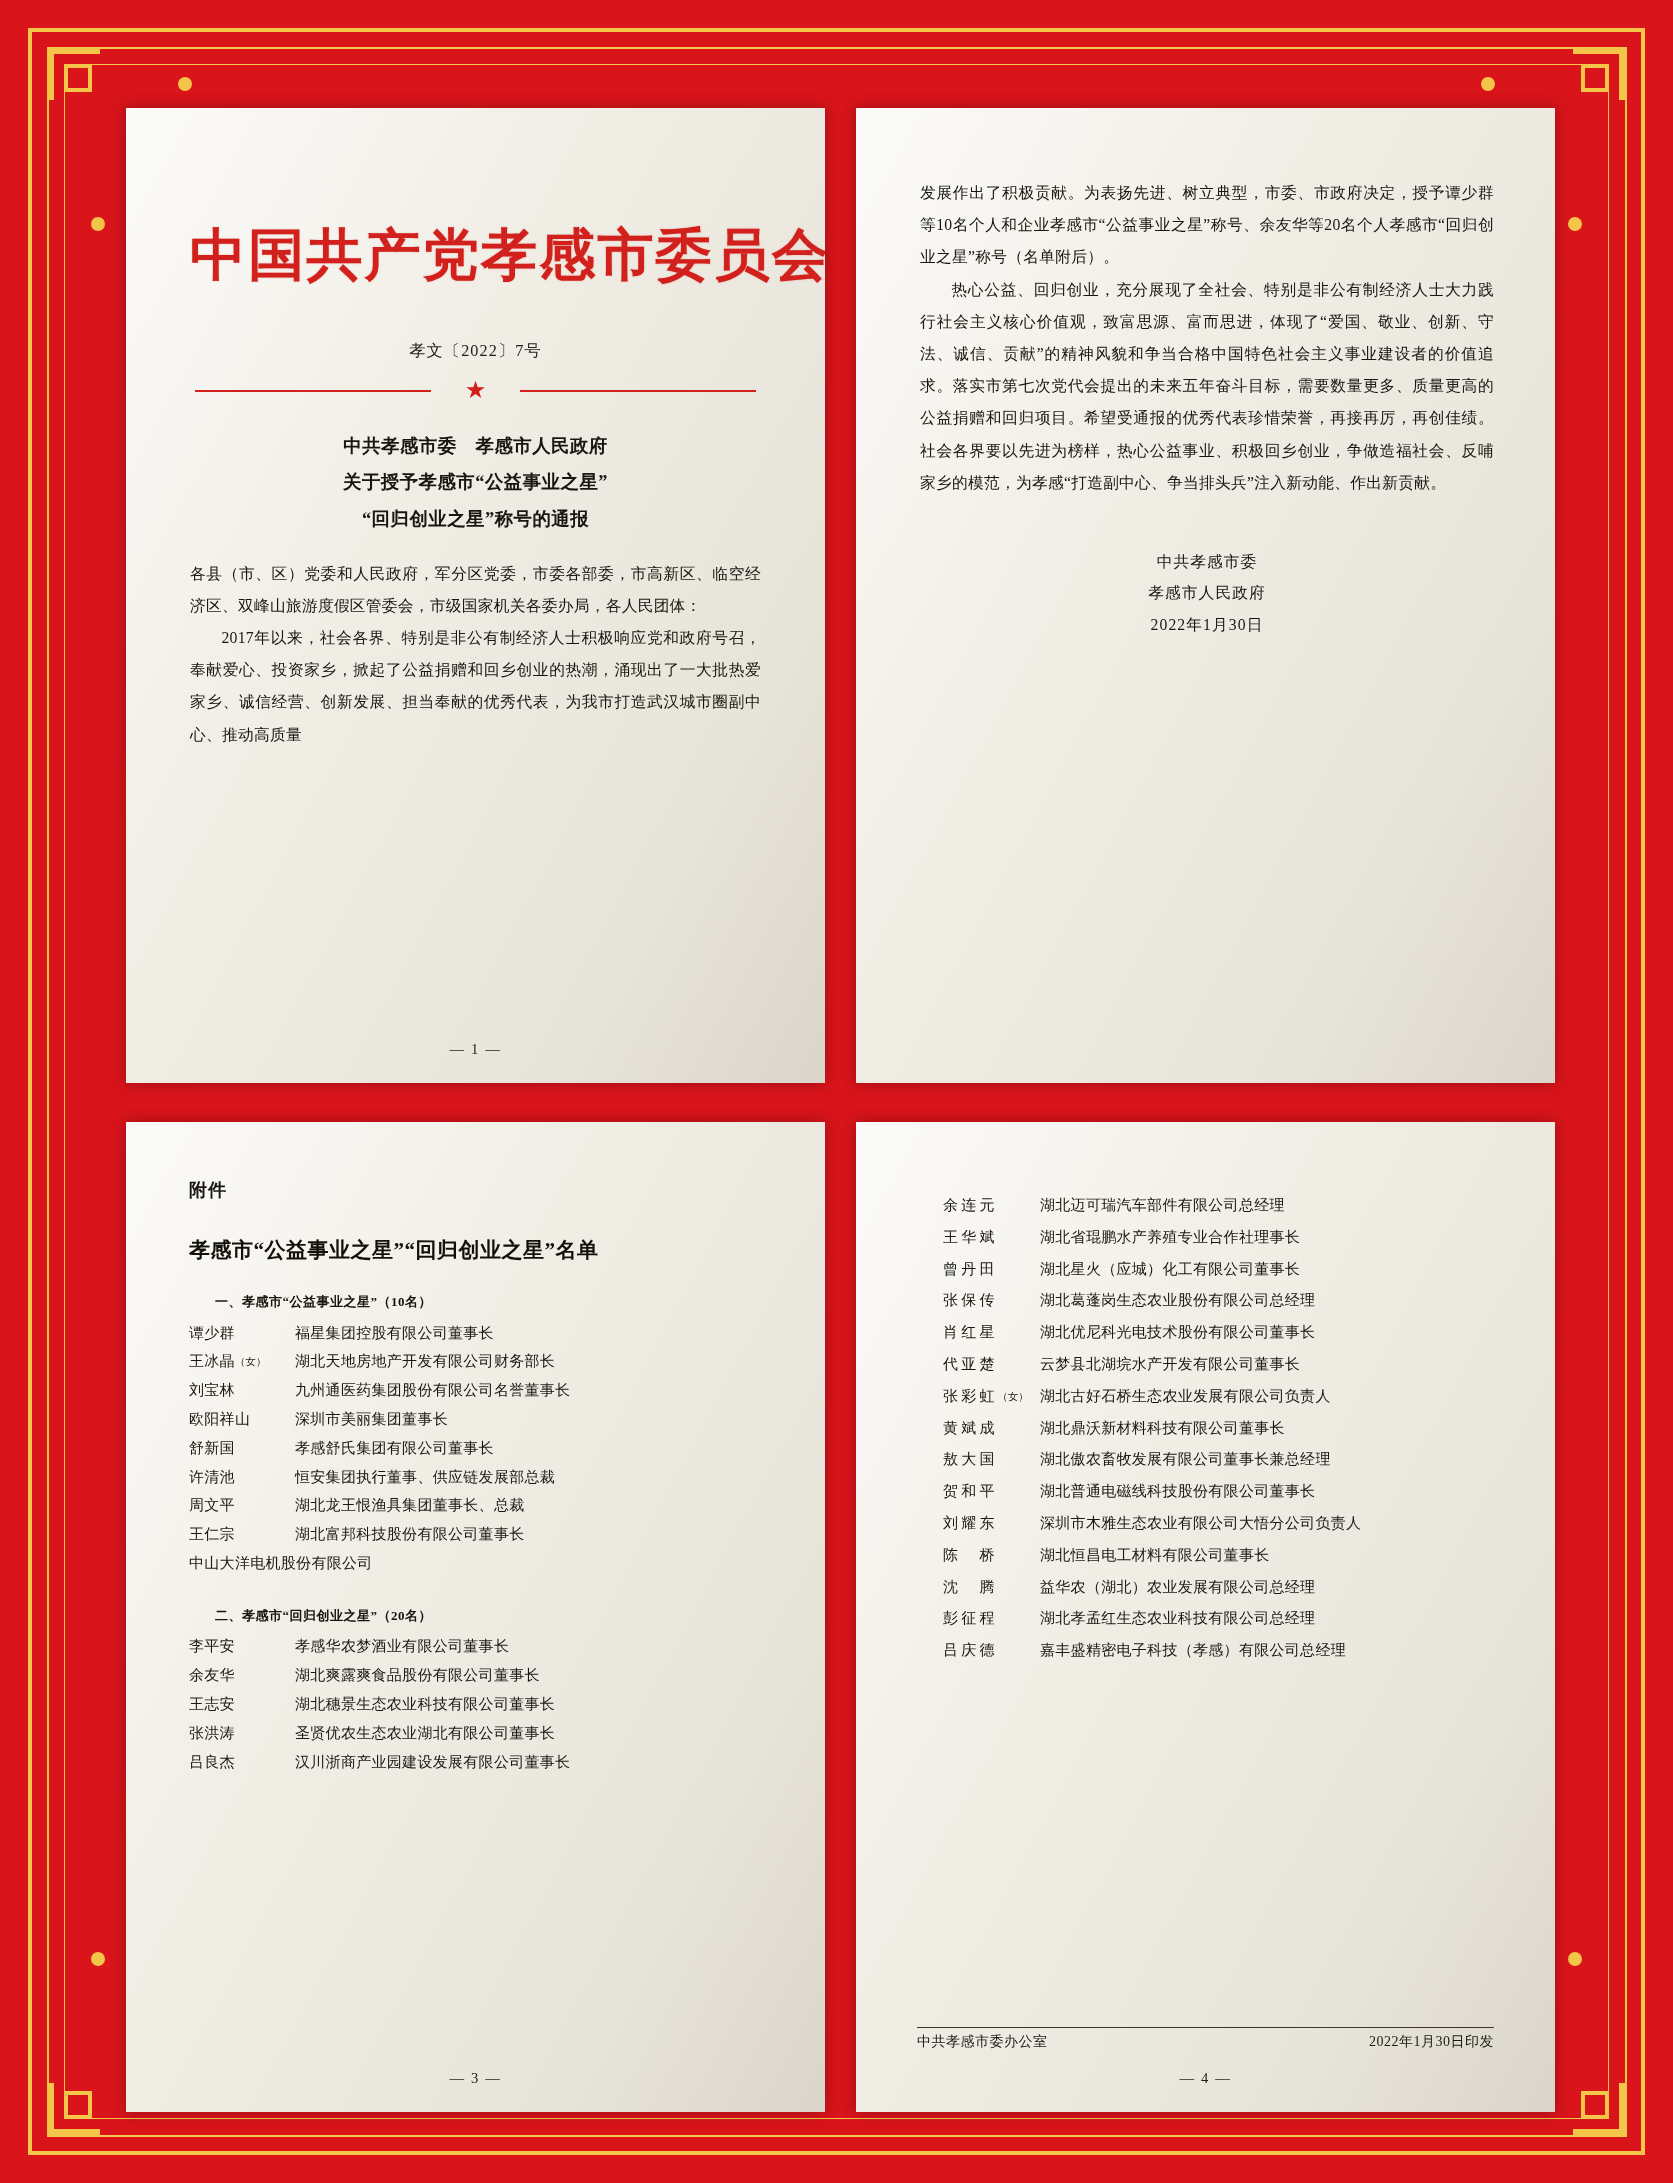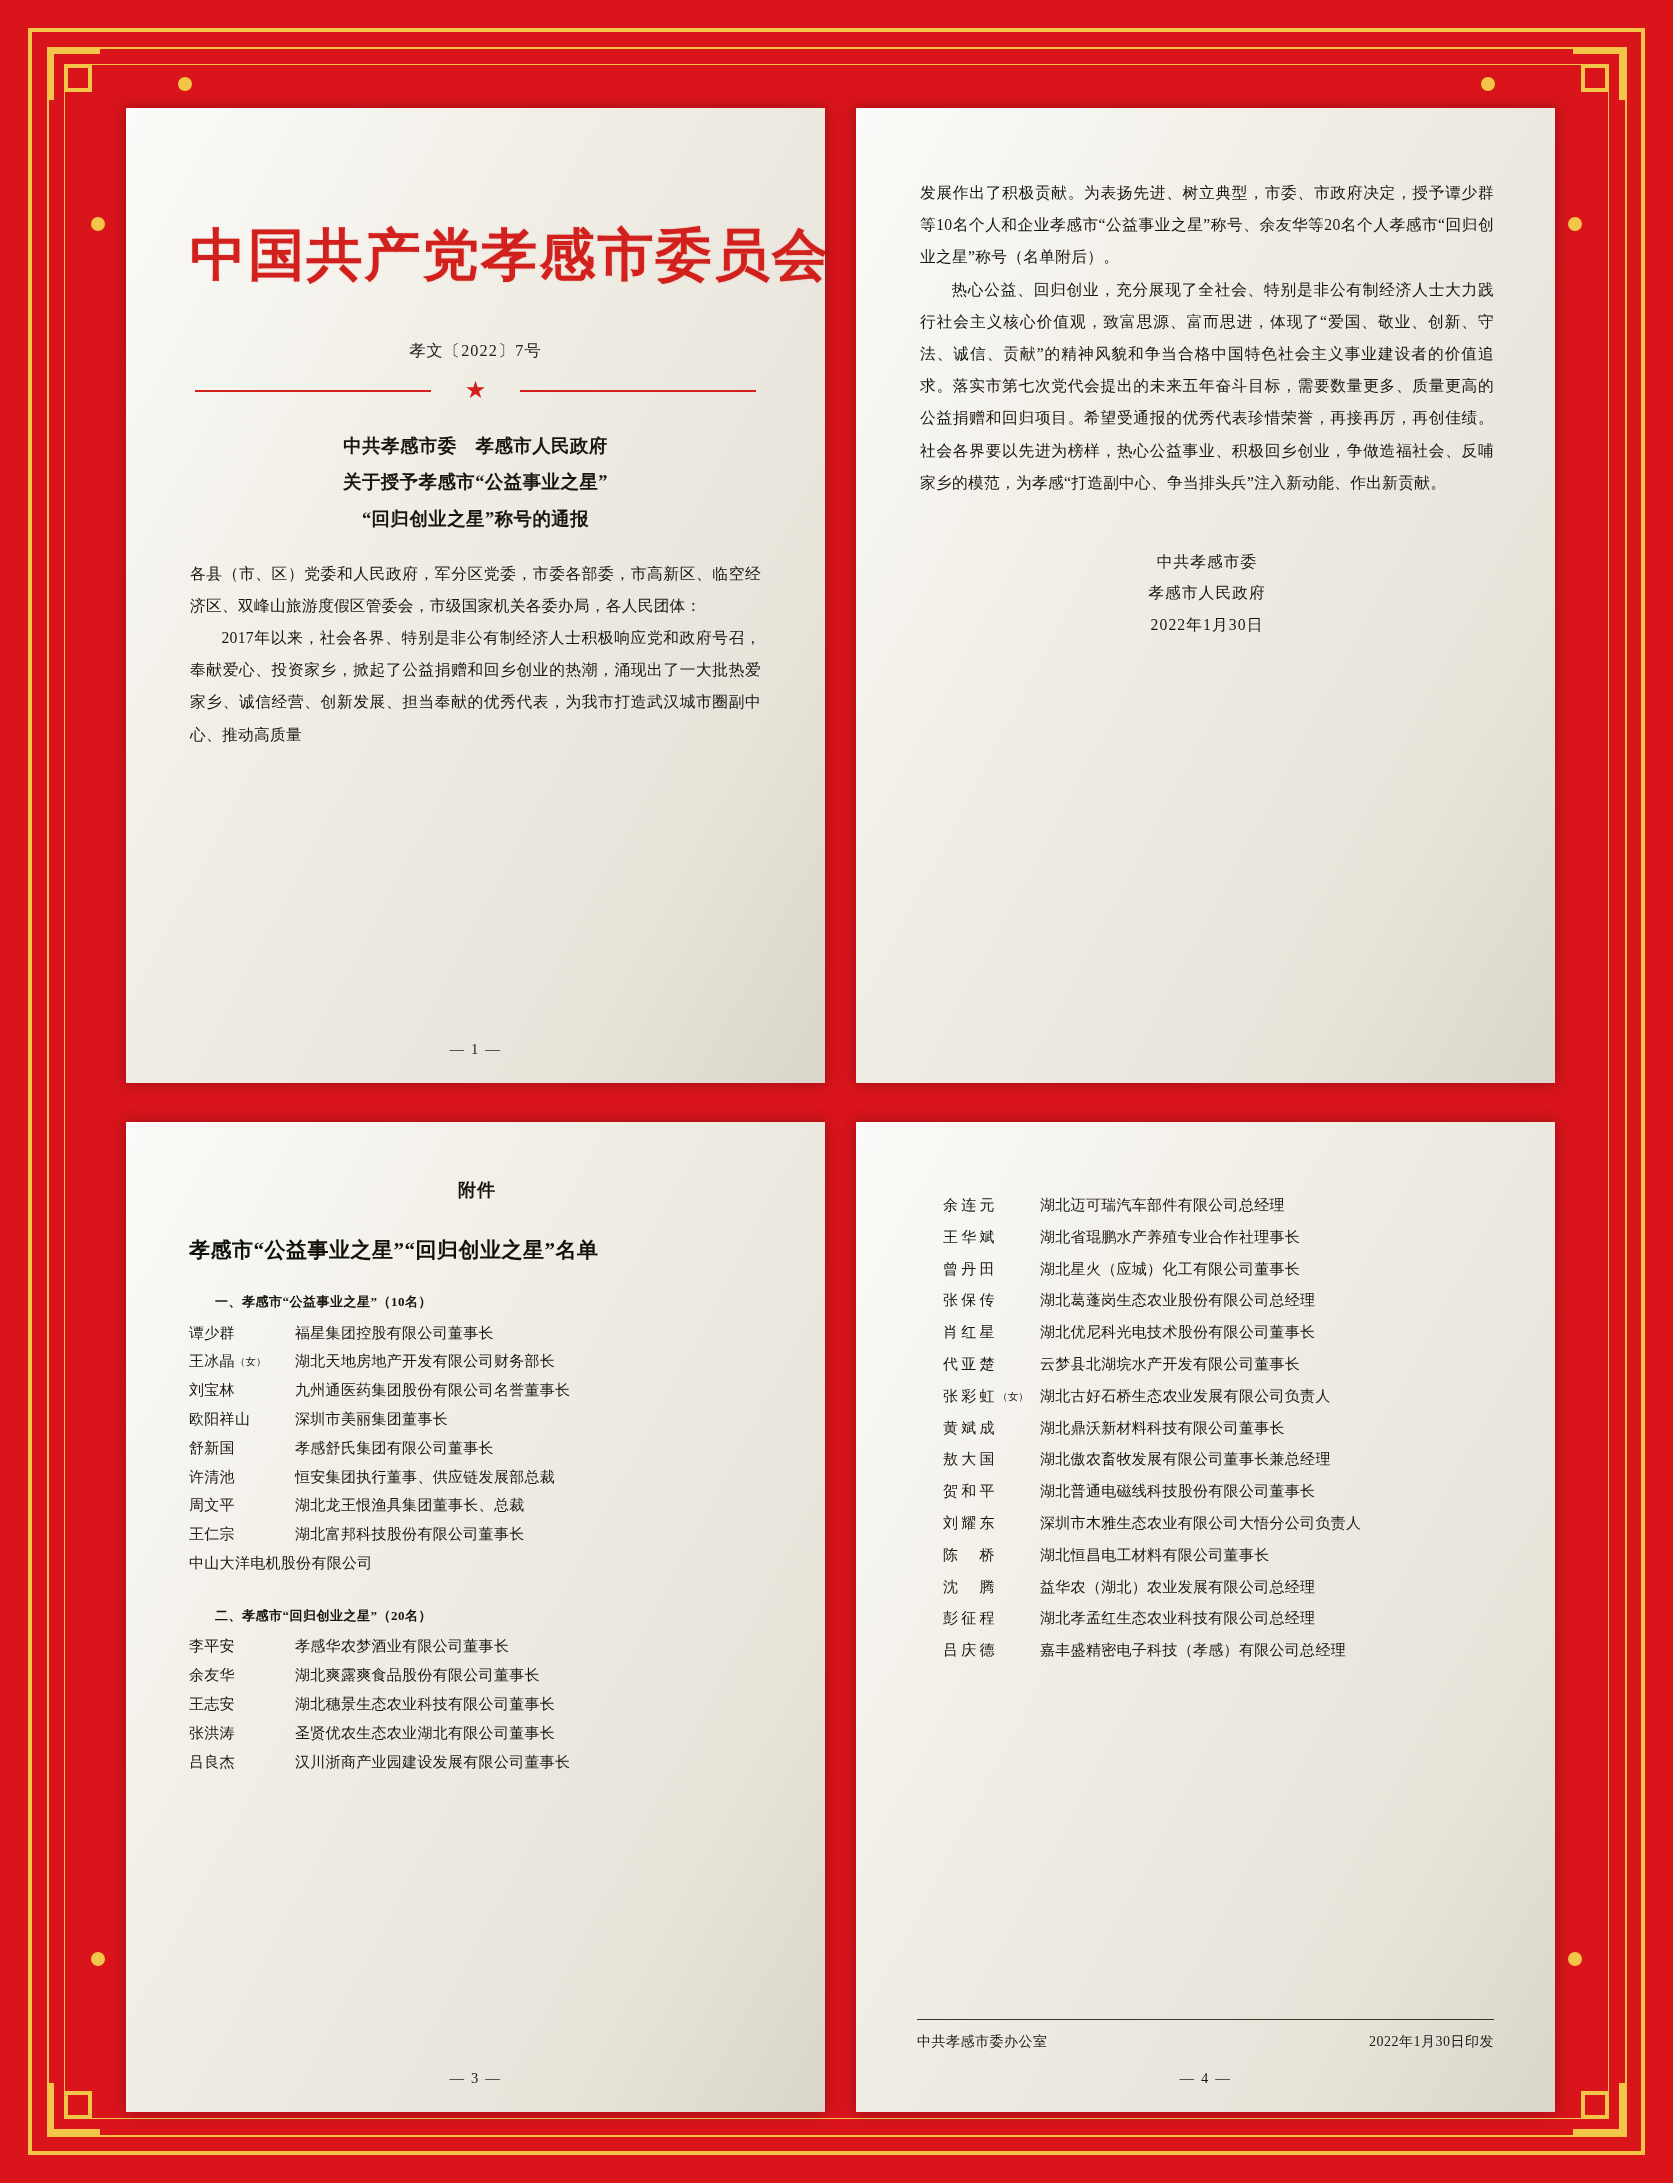--- a/index.html
+++ b/index.html
@@ -190,36 +190,35 @@
     line-height: 2.0;
     color: #18170f;
     letter-spacing: 1.1px;
   }
   .sign-block .ln { display: block; }
   .p4-footer {
     position: absolute;
     left: 61px; right: 61px;
     bottom: 61px;
     border-top: 1.6px solid #3a362c;
-    padding-top: 13px;
+    padding-top: 5px;
     display: flex;
     justify-content: space-between;
     font-size: 14px;
     color: #1b1a12;
     letter-spacing: 0.5px;
   }
 
   
   .p3-pad { padding: 56px 60px 32.5px 63px; }
   .attach-label {
     font-size: 18px;
     font-weight: bold;
     color: #17160f;
     letter-spacing: 1.1px;
-    text-align: center;
   }
   .list-title {
     margin-top: 34px;
     font-size: 21px;
     font-weight: bold;
     color: #121109;
     letter-spacing: 0.5px;
     text-align: left;
   }
   .sec-head {

